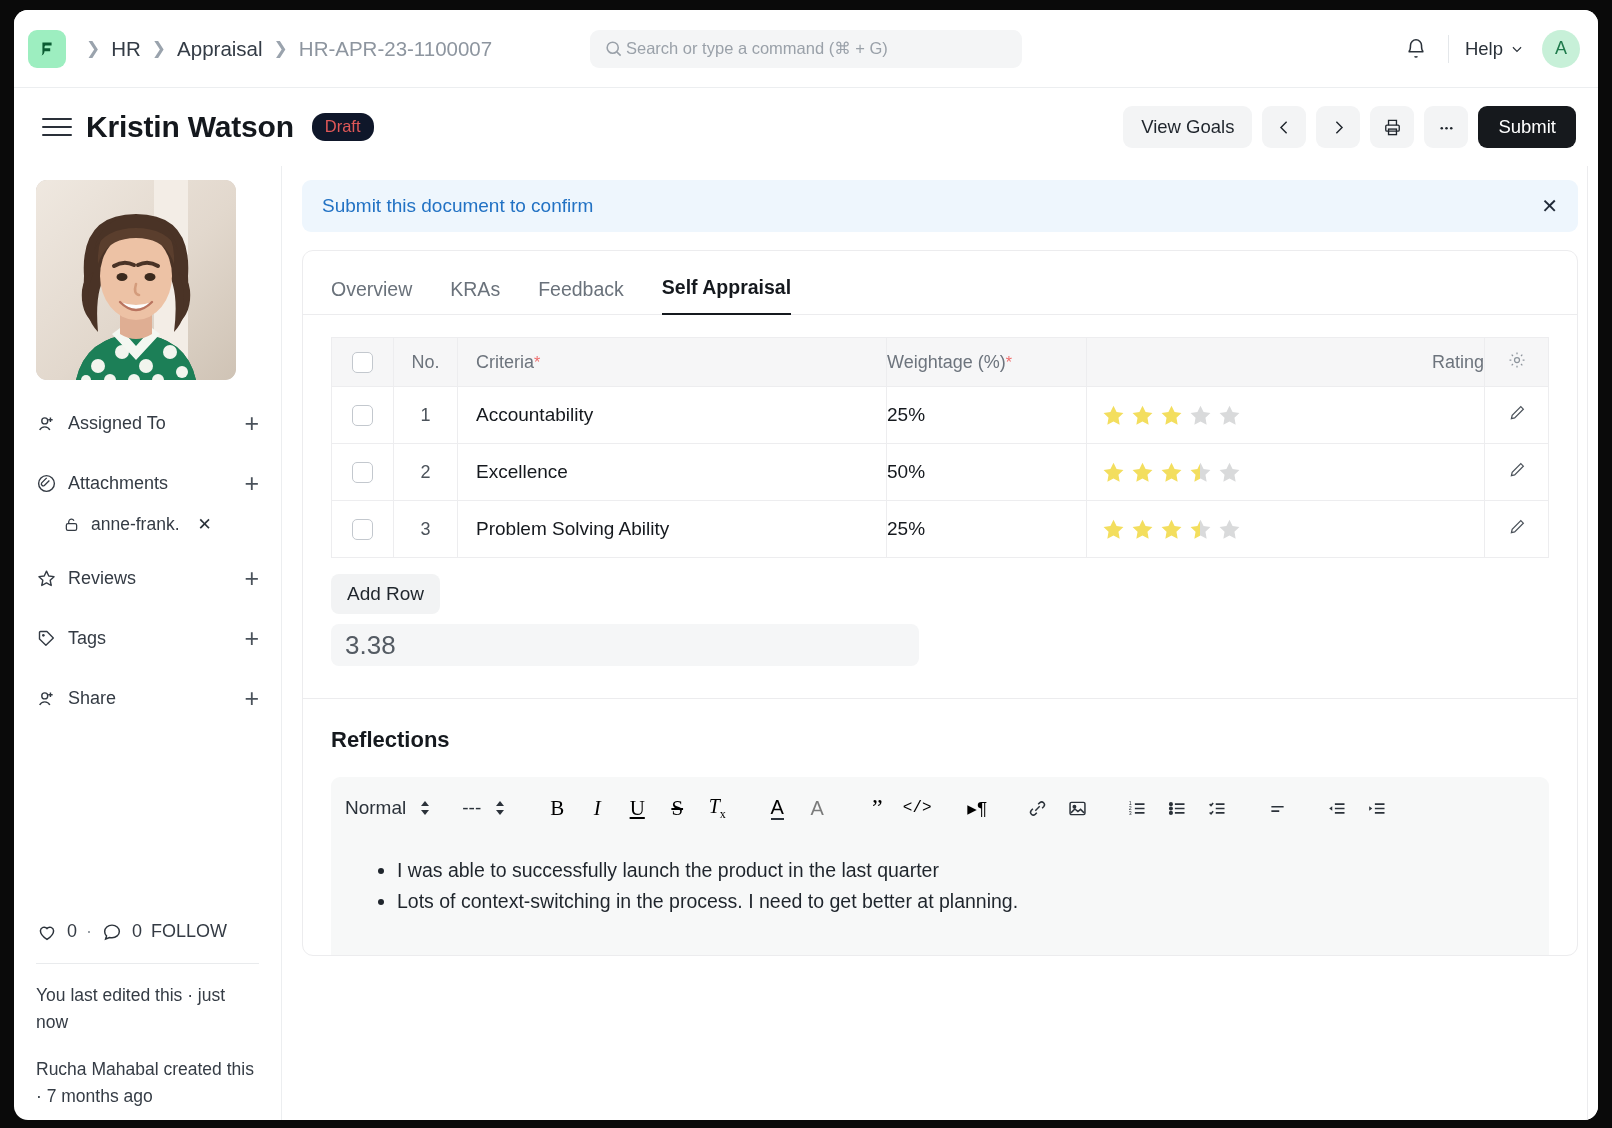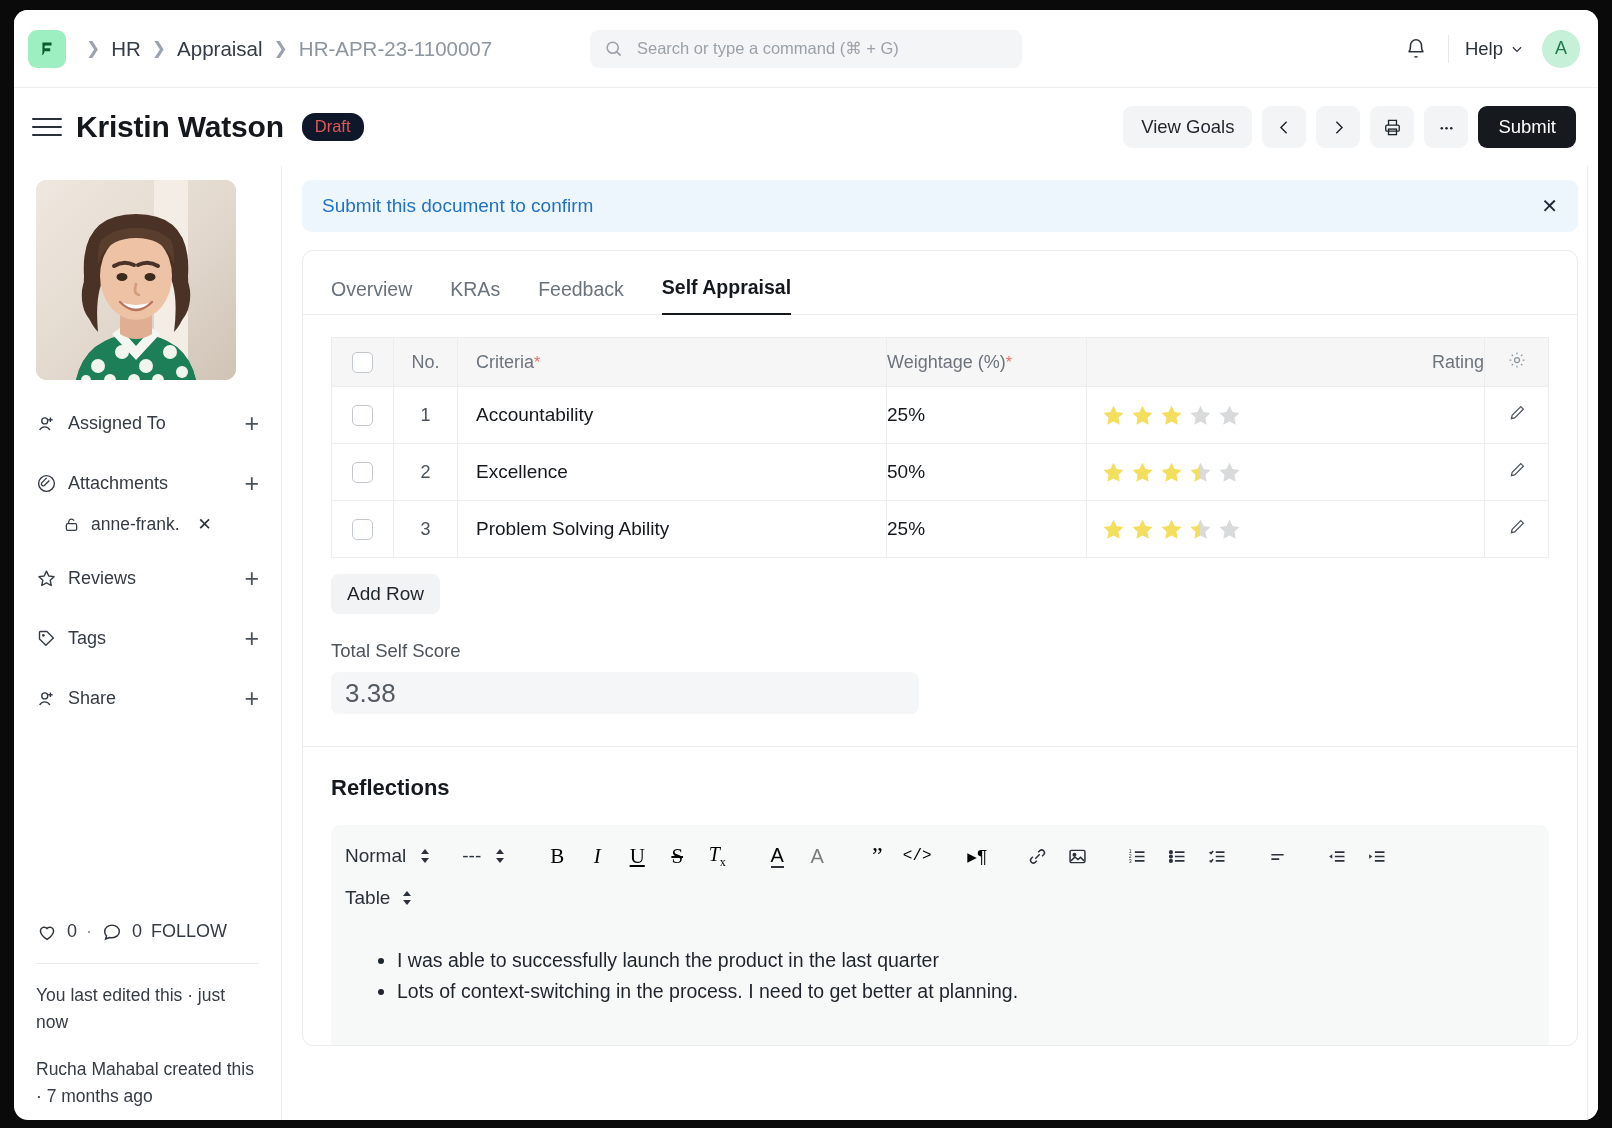--- a/index.html
+++ b/index.html
@@ -55,21 +55,21 @@
   .crumb.muted { color: #8d959f; }
 
   .search {
     position: absolute;
     left: 50%; transform: translateX(-50%);
     width: 432px; height: 38px;
     background: #f4f5f6;
     border-radius: 9px;
     display: flex; align-items: center;
     padding: 0 14px;
-    gap: 14px;
+    gap: 3px;
   }
   .search .ph { font-size: 16.5px; color: #9aa1a9; }
 
   .topright {
     margin-left: auto;
     display: flex; align-items: center;
     gap: 0px;
   }
   .bell-btn { width: 44px; height: 40px; display:flex; align-items:center; justify-content:center; border-radius:8px; }
   .vdiv { width:1px; height:28px; background:#e4e7ea; margin: 0 10px; }
@@ -84,21 +84,21 @@
     color: #1f7a4c;
     display:flex; align-items:center; justify-content:center;
     font-size: 18px;
     margin-left: 12px;
   }
 
   
   .dochead {
     height: 78px;
     display: flex; align-items: center;
-    padding: 0 22px 0 18px;
+    padding: 0 22px 0 28px;
     background: #fff;
   }
   .hamburger { width:30px; height:24px; display:flex; flex-direction:column; justify-content:center; gap:6px; margin-right: 14px;}
   .hamburger i { display:block; height:2px; background:#2a3039; border-radius:2px; }
   .doctitle { font-size: 30px; font-weight: bold; color: #14181d; letter-spacing: -0.2px; }
   .status-pill {
     margin-left: 18px;
     background: #0f172a;
     color: #e05858;
     font-size: 16.5px;
@@ -631,21 +631,20 @@
                     <td class="c-edit"><svg width="20" height="20" viewBox="0 0 24 24" fill="none" stroke="#4c535b" stroke-width="1.5">
                         <path d="M16.6 4.4l3 3L9.2 17.8l-3.9.9.9-3.9z"></path>
                       </svg></td>
                   </tr>
                 </tbody>
           </table>
         </div>
 
         <div class="addrow">Add Row</div>
 
-        <div class="fieldlabel">Total Self Score</div>
         <div class="readonly">3.38</div>
 
         <div class="divider-full"></div>
 
         <div class="section-title">Reflections</div>
 
         <div class="editor-wrap">
           <div class="toolbar">
             <div class="tb-row">
               <div class="tb-item">
@@ -746,29 +745,20 @@
               <div class="tb-btn">
                 <svg width="21" height="21" viewBox="0 0 24 24" fill="none" stroke="#2b323a" stroke-width="1.8">
                       <path d="M9 7h11M9 12h11M9 17h11"></path>
                       <polygon points="6,9.5 6,14.5 2.5,12" fill="#2b323a" stroke="none"></polygon>
                     </svg>
               </div>
               <div class="tb-btn">
                 <svg width="21" height="21" viewBox="0 0 24 24" fill="none" stroke="#2b323a" stroke-width="1.8">
                       <path d="M9 7h11M9 12h11M9 17h11"></path>
                       <polygon points="2.5,9.5 2.5,14.5 6,12" fill="#2b323a" stroke="none"></polygon>
-                    </svg>
-              </div>
-            </div>
-            <div class="tb-row">
-              <div class="tb-item">
-                <span class="tb-text">Table</span>
-                <svg width="14" height="18" viewBox="0 0 14 18" fill="#2b323a" style="margin-left:10px">
-                      <polygon points="7,2 11,7 3,7"></polygon>
-                      <polygon points="7,16 11,11 3,11"></polygon>
                     </svg>
               </div>
             </div>
           </div>
           <div class="editor-body">
             <ul>
               <li>I was able to successfully launch the product in the last quarter</li>
               <li>Lots of context-switching in the process. I need to get better at planning.</li>
             </ul>
           </div>

